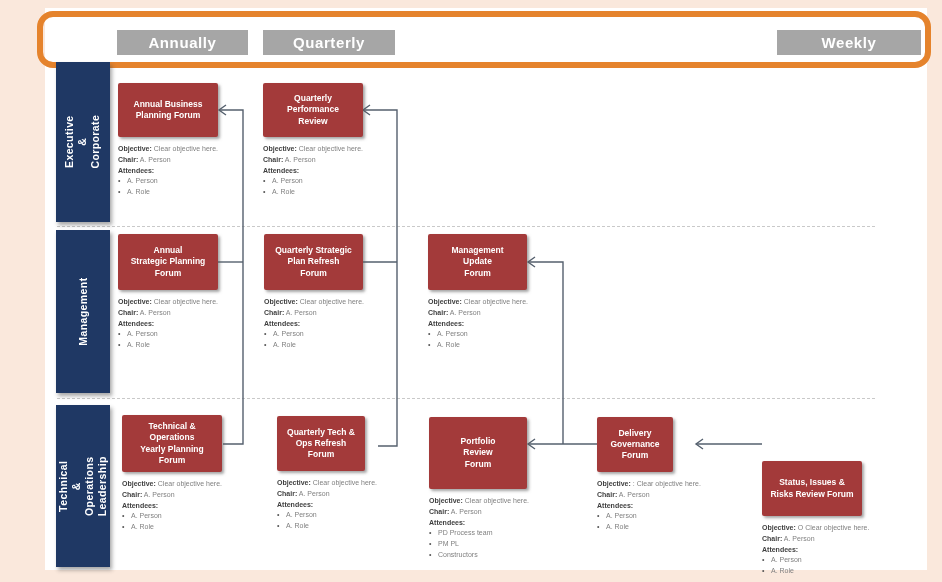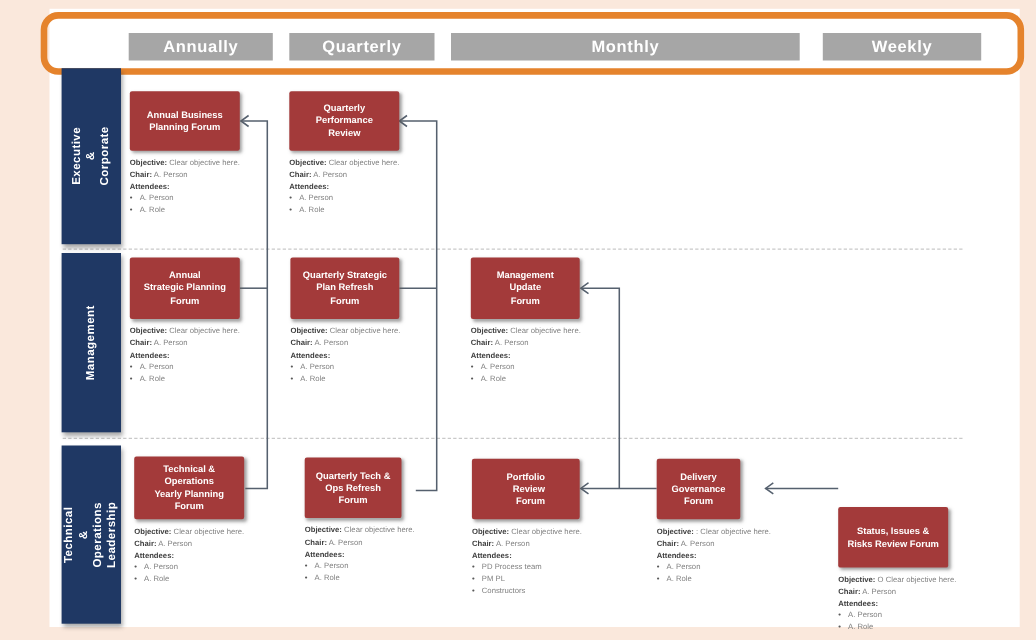--- a/index.html
+++ b/index.html
@@ -10,21 +10,21 @@
 
   .highlight-frame { position:absolute; left:37px; top:11px; width:894px; height:57px;
     border:6px solid #E5832C; border-radius:16px; background:transparent; }
 
   .freq-bar { position:absolute; top:30px; height:25px; background:#A6A6A6;
     display:flex; align-items:center; justify-content:center;
     color:#FFFFFF; font-weight:bold; font-size:15px; letter-spacing:0.6px; }
   .freq-annually  { left:117px; width:131px; }
   .freq-quarterly { left:263px; width:132px; }
   .freq-monthly   { left:410px; width:317px; }
-  .freq-weekly    { left:748px; width:144px; }
+  .freq-weekly    { left:777px; width:144px; }
 
   .row-label { position:absolute; left:56px; width:54px; background:#1F3864;
     display:flex; align-items:center; justify-content:center;
     box-shadow:2px 3px 4px rgba(60,60,60,0.45); }
   .row-label span { transform:rotate(-90deg); color:#FFFFFF; font-weight:bold;
     font-size:10.5px; letter-spacing:0.4px; text-align:center; width:150px; line-height:1.25;
     white-space:normal; }
   .row-exec { top:62px;  height:160px; }
   .row-mgmt { top:230px; height:163px; }
   .row-tech { top:405px; height:162px; }
@@ -52,23 +52,20 @@
   <div class="panel"></div>
 
   <div class="dashed-sep sep-1"></div>
   <div class="dashed-sep sep-2"></div>
 
   <div class="freq-bar freq-annually">
       <span>Annually</span>
     </div>
   <div class="freq-bar freq-quarterly">
       <span>Quarterly</span>
-    </div>
-  <div class="freq-bar freq-monthly">
-      <span>Monthly</span>
     </div>
   <div class="freq-bar freq-weekly">
       <span>Weekly</span>
     </div>
 
   <div class="highlight-frame"></div>
 
   <div class="row-label row-exec">
       <span>Executive &amp; Corporate</span>
     </div>
@@ -223,21 +220,21 @@
           <span>A. Person</span>
         </div>
       <div class="bullet">
           <span class="dot">•</span>
           <span>A. Role</span>
         </div>
     </div>
   </div>
 
   <div class="forum" style="left:429px; top:417px;">
-    <div class="forum-box" style="width:98px; height:55px;text-align:right;">Portfolio
+    <div class="forum-box" style="width:98px; height:72px;">Portfolio
 Review
 Forum</div>
     <div class="info">
       <div><b>Objective:</b> <span>Clear objective here.</span></div>
       <div><b>Chair:</b> <span>A. Person</span></div>
       <div><b>Attendees:</b></div>
       <div class="bullet">
           <span class="dot">•</span>
           <span>PD Process team</span>
         </div>

